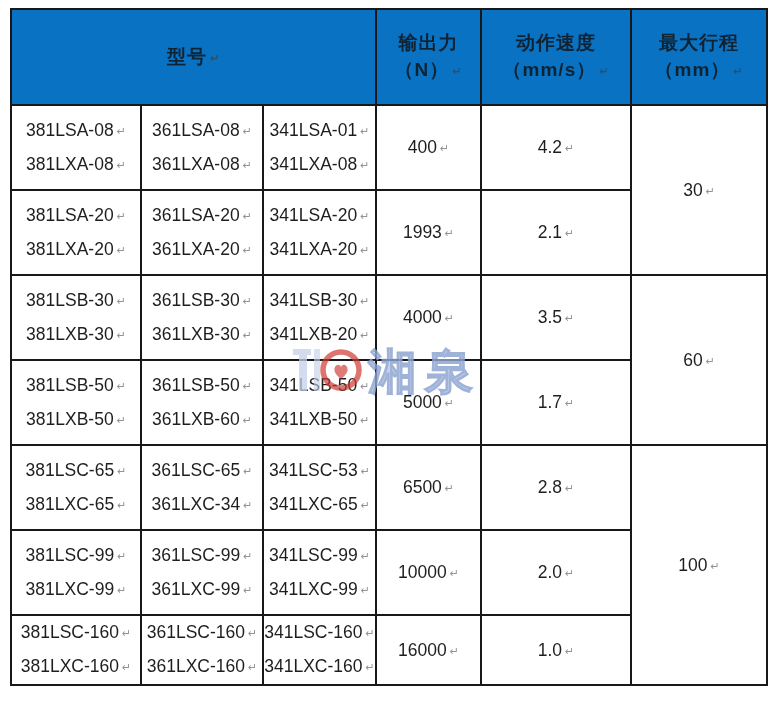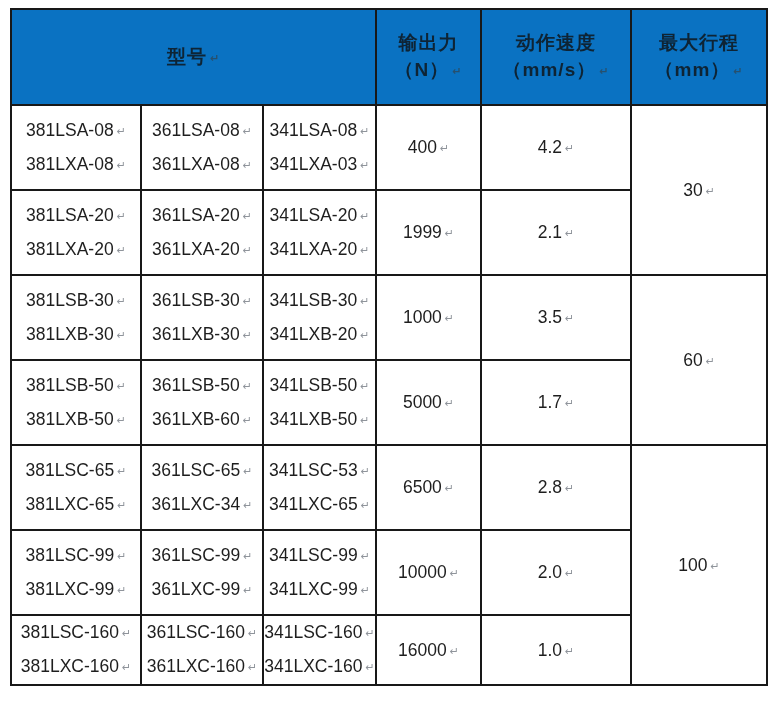--- a/index.html
+++ b/index.html
@@ -85,59 +85,59 @@
       <tr class="data-row">
         <td>
           <div class="mline"><span>381LSA-08</span><span class="mark">↵</span></div>
           <div class="mline"><span>381LXA-08</span><span class="mark">↵</span></div>
         </td>
         <td>
           <div class="mline"><span>361LSA-08</span><span class="mark">↵</span></div>
           <div class="mline"><span>361LXA-08</span><span class="mark">↵</span></div>
         </td>
         <td>
-          <div class="mline"><span>341LSA-08</span><span class="mark">↵</span></div>
-          <div class="mline"><span>341LXA-03</span><span class="mark">↵</span></div>
+          <div class="mline"><span>341LSA-01</span><span class="mark">↵</span></div>
+          <div class="mline"><span>341LXA-08</span><span class="mark">↵</span></div>
         </td>
         <td class="num-cell"><span>400</span><span class="mark">↵</span></td>
         <td class="num-cell"><span>4.2</span><span class="mark">↵</span></td>
         <td class="num-cell" rowspan="2"><span>30</span><span class="mark">↵</span></td>
       </tr>
 
       <tr class="data-row">
         <td>
           <div class="mline"><span>381LSA-20</span><span class="mark">↵</span></div>
           <div class="mline"><span>381LXA-20</span><span class="mark">↵</span></div>
         </td>
         <td>
           <div class="mline"><span>361LSA-20</span><span class="mark">↵</span></div>
           <div class="mline"><span>361LXA-20</span><span class="mark">↵</span></div>
         </td>
         <td>
           <div class="mline"><span>341LSA-20</span><span class="mark">↵</span></div>
           <div class="mline"><span>341LXA-20</span><span class="mark">↵</span></div>
         </td>
-        <td class="num-cell"><span>1999</span><span class="mark">↵</span></td>
+        <td class="num-cell"><span>1993</span><span class="mark">↵</span></td>
         <td class="num-cell"><span>2.1</span><span class="mark">↵</span></td>
       </tr>
 
       <tr class="data-row">
         <td>
           <div class="mline"><span>381LSB-30</span><span class="mark">↵</span></div>
           <div class="mline"><span>381LXB-30</span><span class="mark">↵</span></div>
         </td>
         <td>
           <div class="mline"><span>361LSB-30</span><span class="mark">↵</span></div>
           <div class="mline"><span>361LXB-30</span><span class="mark">↵</span></div>
         </td>
         <td>
           <div class="mline"><span>341LSB-30</span><span class="mark">↵</span></div>
           <div class="mline"><span>341LXB-20</span><span class="mark">↵</span></div>
         </td>
-        <td class="num-cell"><span>1000</span><span class="mark">↵</span></td>
+        <td class="num-cell"><span>4000</span><span class="mark">↵</span></td>
         <td class="num-cell"><span>3.5</span><span class="mark">↵</span></td>
         <td class="num-cell" rowspan="2"><span>60</span><span class="mark">↵</span></td>
       </tr>
 
       <tr class="data-row">
         <td>
           <div class="mline"><span>381LSB-50</span><span class="mark">↵</span></div>
           <div class="mline"><span>381LXB-50</span><span class="mark">↵</span></div>
         </td>
         <td>
@@ -200,14 +200,25 @@
           <div class="mline"><span>341LSC-160</span><span class="mark">↵</span></div>
           <div class="mline"><span>341LXC-160</span><span class="mark">↵</span></div>
         </td>
         <td class="num-cell"><span>16000</span><span class="mark">↵</span></td>
         <td class="num-cell"><span>1.0</span><span class="mark">↵</span></td>
       </tr>
 
     </tbody>
   </table>
 
+  <div class="wm">
+    <svg width="210" height="62" viewBox="0 0 210 62">
+
+      <path d="M8 12 h11 v6 h-4 v36 h-8 v-36 h-6 v-6 z" fill="#c3d0ea" opacity="0.9"></path>
+      <path d="M22 12 h6 v42 h-6 z" fill="#c3d0ea" opacity="0.75"></path>
+
+      <circle cx="49" cy="33" r="18" fill="none" stroke="#cd3a31" stroke-width="5.5" opacity="0.85"></circle>
+      <path d="M49 42 c-5 -4 -8 -8 -6 -12 c1.5 -3 5 -3 6 0 c1 -3 4.5 -3 6 0 c2 4 -1 8 -6 12 z" fill="#cd3a31" opacity="0.8"></path>
+      <text x="76" y="51" font-size="48" font-weight="bold" letter-spacing="9" fill="#bac8e8" stroke="#8ba2d0" stroke-width="1.2">湘泉</text>
+    </svg>
+  </div>
 
 </div>
 
 </body></html>

